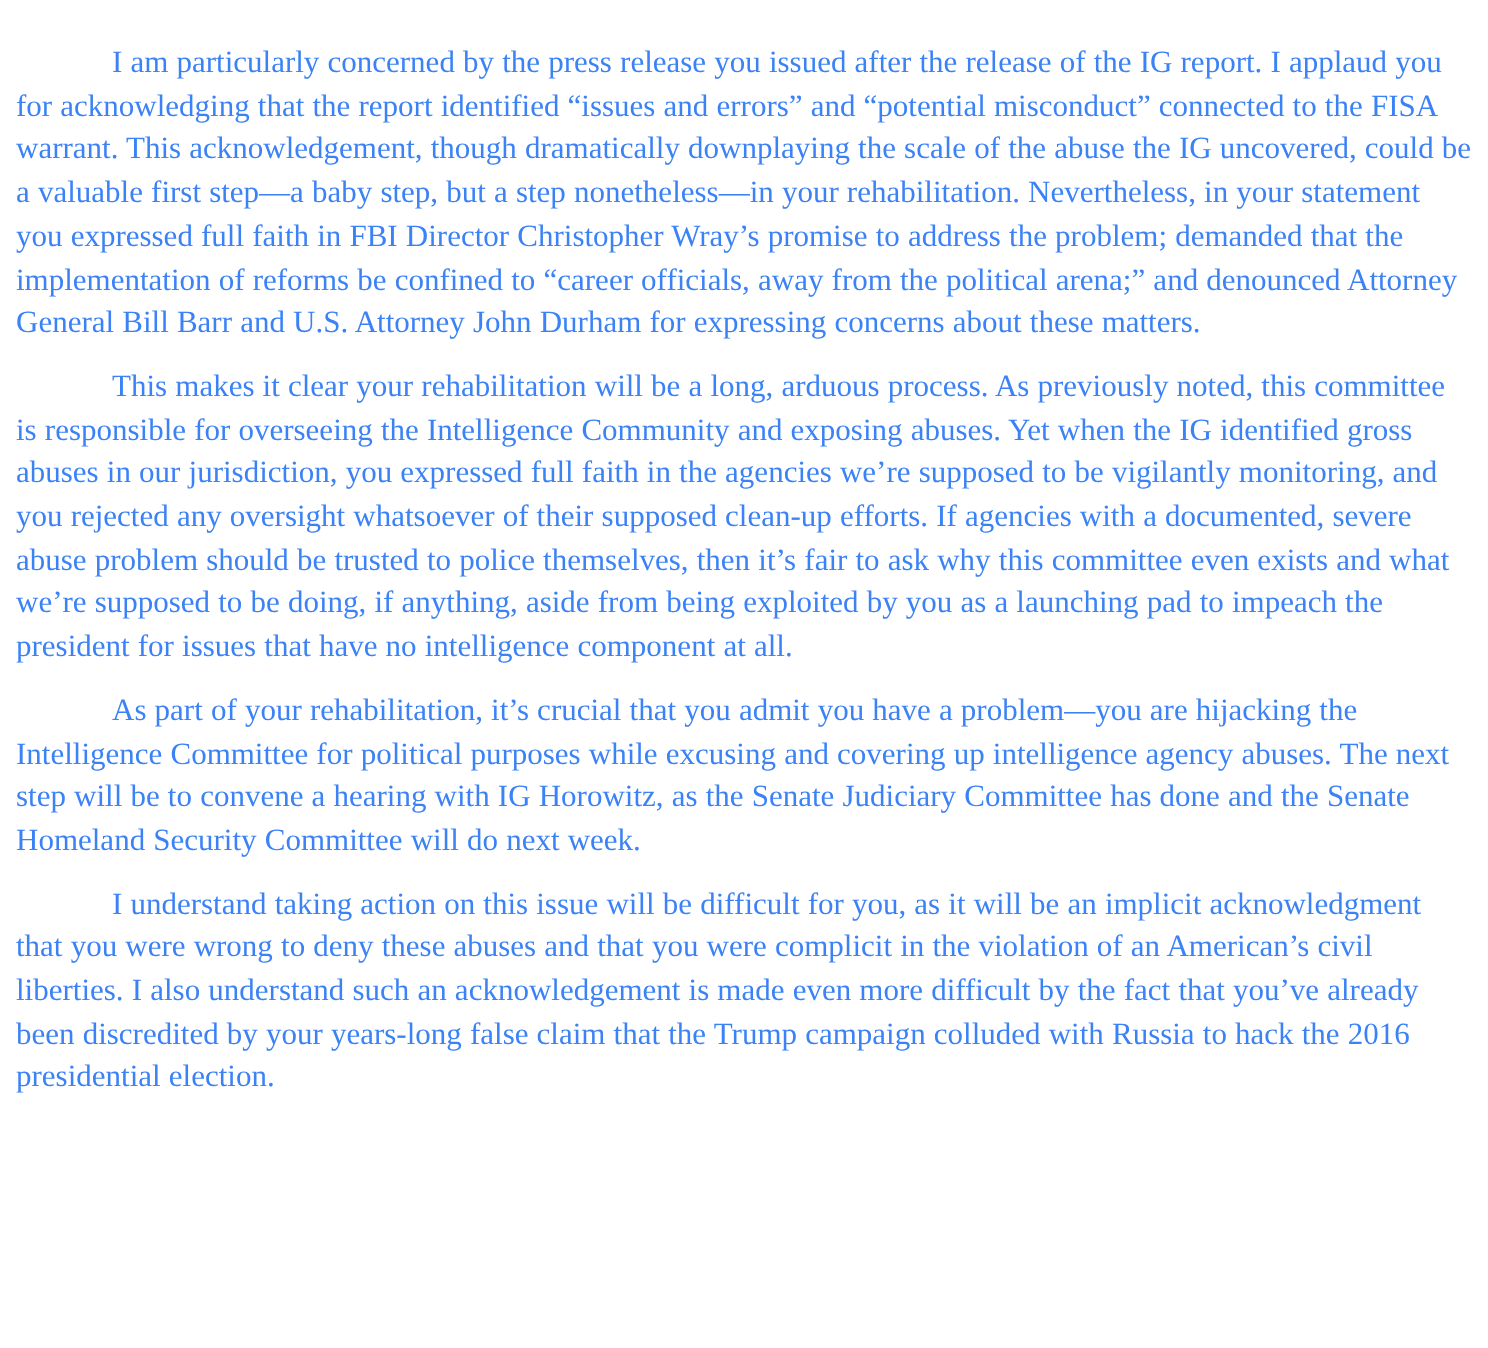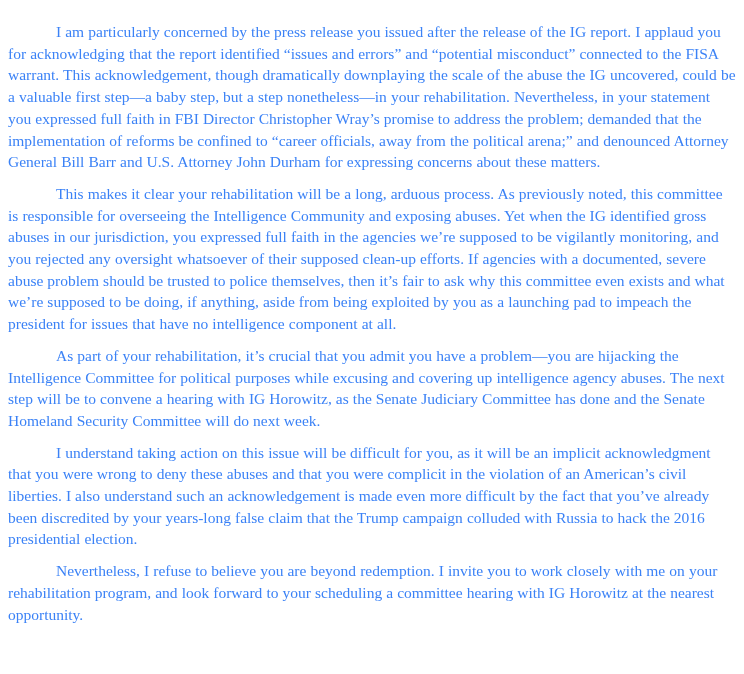--- a/index.html
+++ b/index.html
@@ -39,15 +39,14 @@
 </style>
 </head>
 <body>
 
 <div class="page">
   <div class="letter-body" id="letter-body">
       <p>I am particularly concerned by the press release you issued after the release of the IG report. I applaud you for acknowledging that the report identified “issues and errors” and “potential misconduct” connected to the FISA warrant. This acknowledgement, though dramatically downplaying the scale of the abuse the IG uncovered, could be a valuable first step—a baby step, but a step nonetheless—in your rehabilitation. Nevertheless, in your statement you expressed full faith in FBI Director Christopher Wray’s promise to address the problem; demanded that the implementation of reforms be confined to “career officials, away from the political arena;” and denounced Attorney General Bill Barr and U.S. Attorney John Durham for expressing concerns about these matters.</p>
       <p>This makes it clear your rehabilitation will be a long, arduous process. As previously noted, this committee is responsible for overseeing the Intelligence Community and exposing abuses. Yet when the IG identified gross abuses in our jurisdiction, you expressed full faith in the agencies we’re supposed to be vigilantly monitoring, and you rejected any oversight whatsoever of their supposed clean-up efforts. If agencies with a documented, severe abuse problem should be trusted to police themselves, then it’s fair to ask why this committee even exists and what we’re supposed to be doing, if anything, aside from being exploited by you as a launching pad to impeach the president for issues that have no intelligence component at all.</p>
       <p>As part of your rehabilitation, it’s crucial that you admit you have a problem—you are hijacking the Intelligence Committee for political purposes while excusing and covering up intelligence agency abuses. The next step will be to convene a hearing with IG Horowitz, as the Senate Judiciary Committee has done and the Senate Homeland Security Committee will do next week.</p>
       <p>I understand taking action on this issue will be difficult for you, as it will be an implicit acknowledgment that you were wrong to deny these abuses and that you were complicit in the violation of an American’s civil liberties. I also understand such an acknowledgement is made even more difficult by the fact that you’ve already been discredited by your years-long false claim that the Trump campaign colluded with Russia to hack the 2016 presidential election.</p>
-      <p>Nevertheless, I refuse to believe you are beyond redemption. I invite you to work closely with me on your rehabilitation program, and look forward to your scheduling a committee hearing with IG Horowitz at the nearest opportunity.</p>
     </div>
 </div>
 
 </body></html>

